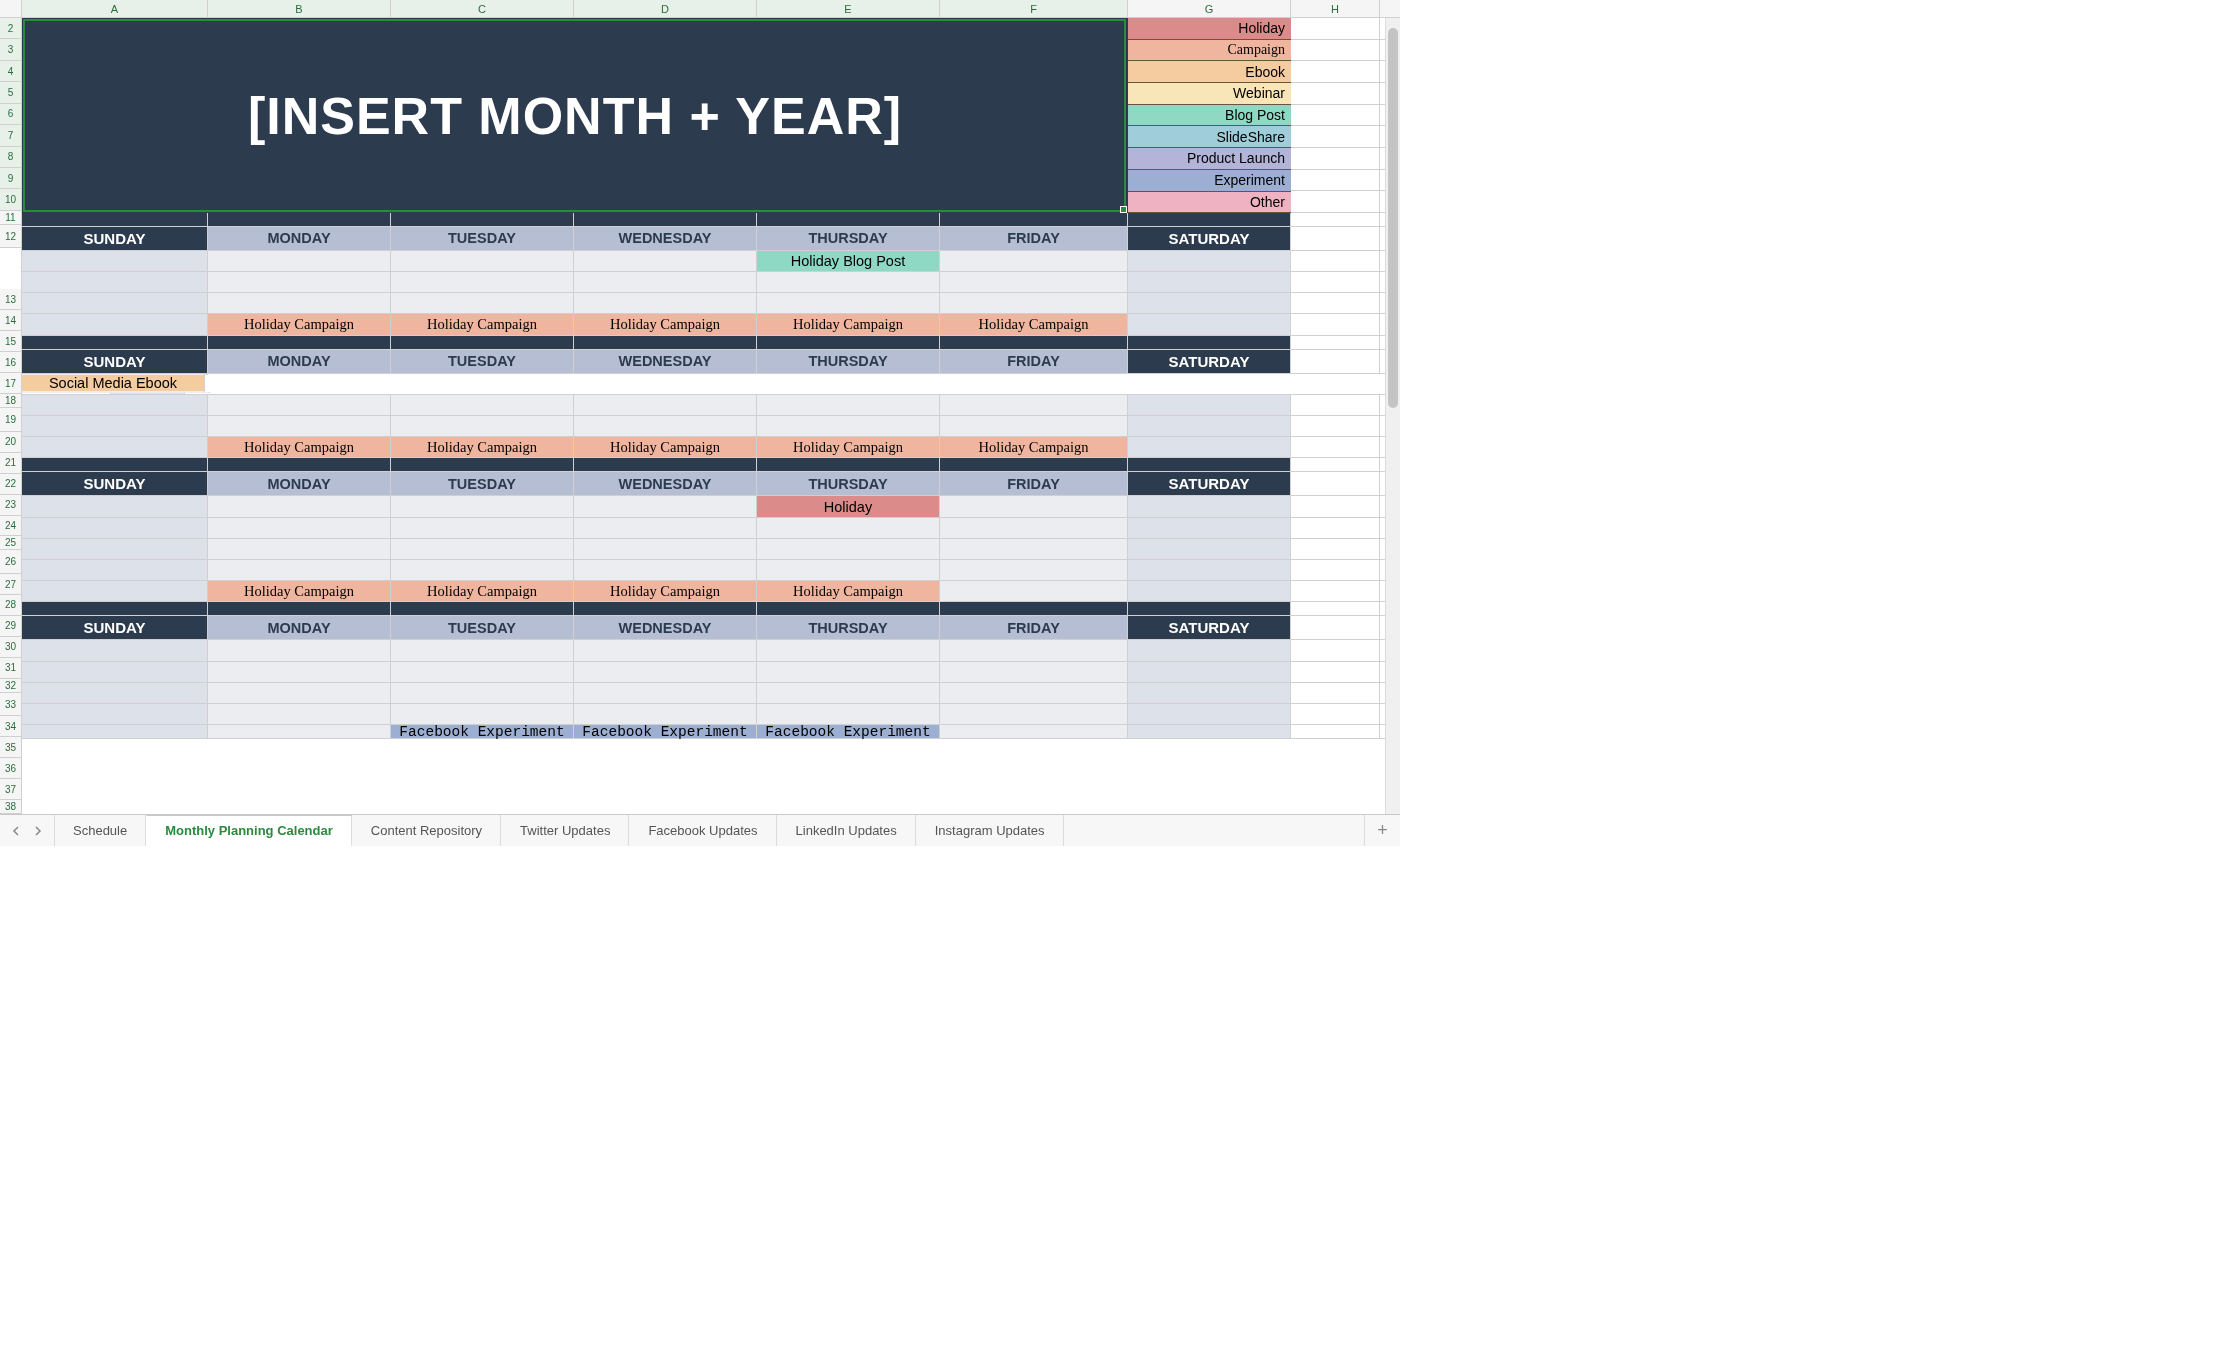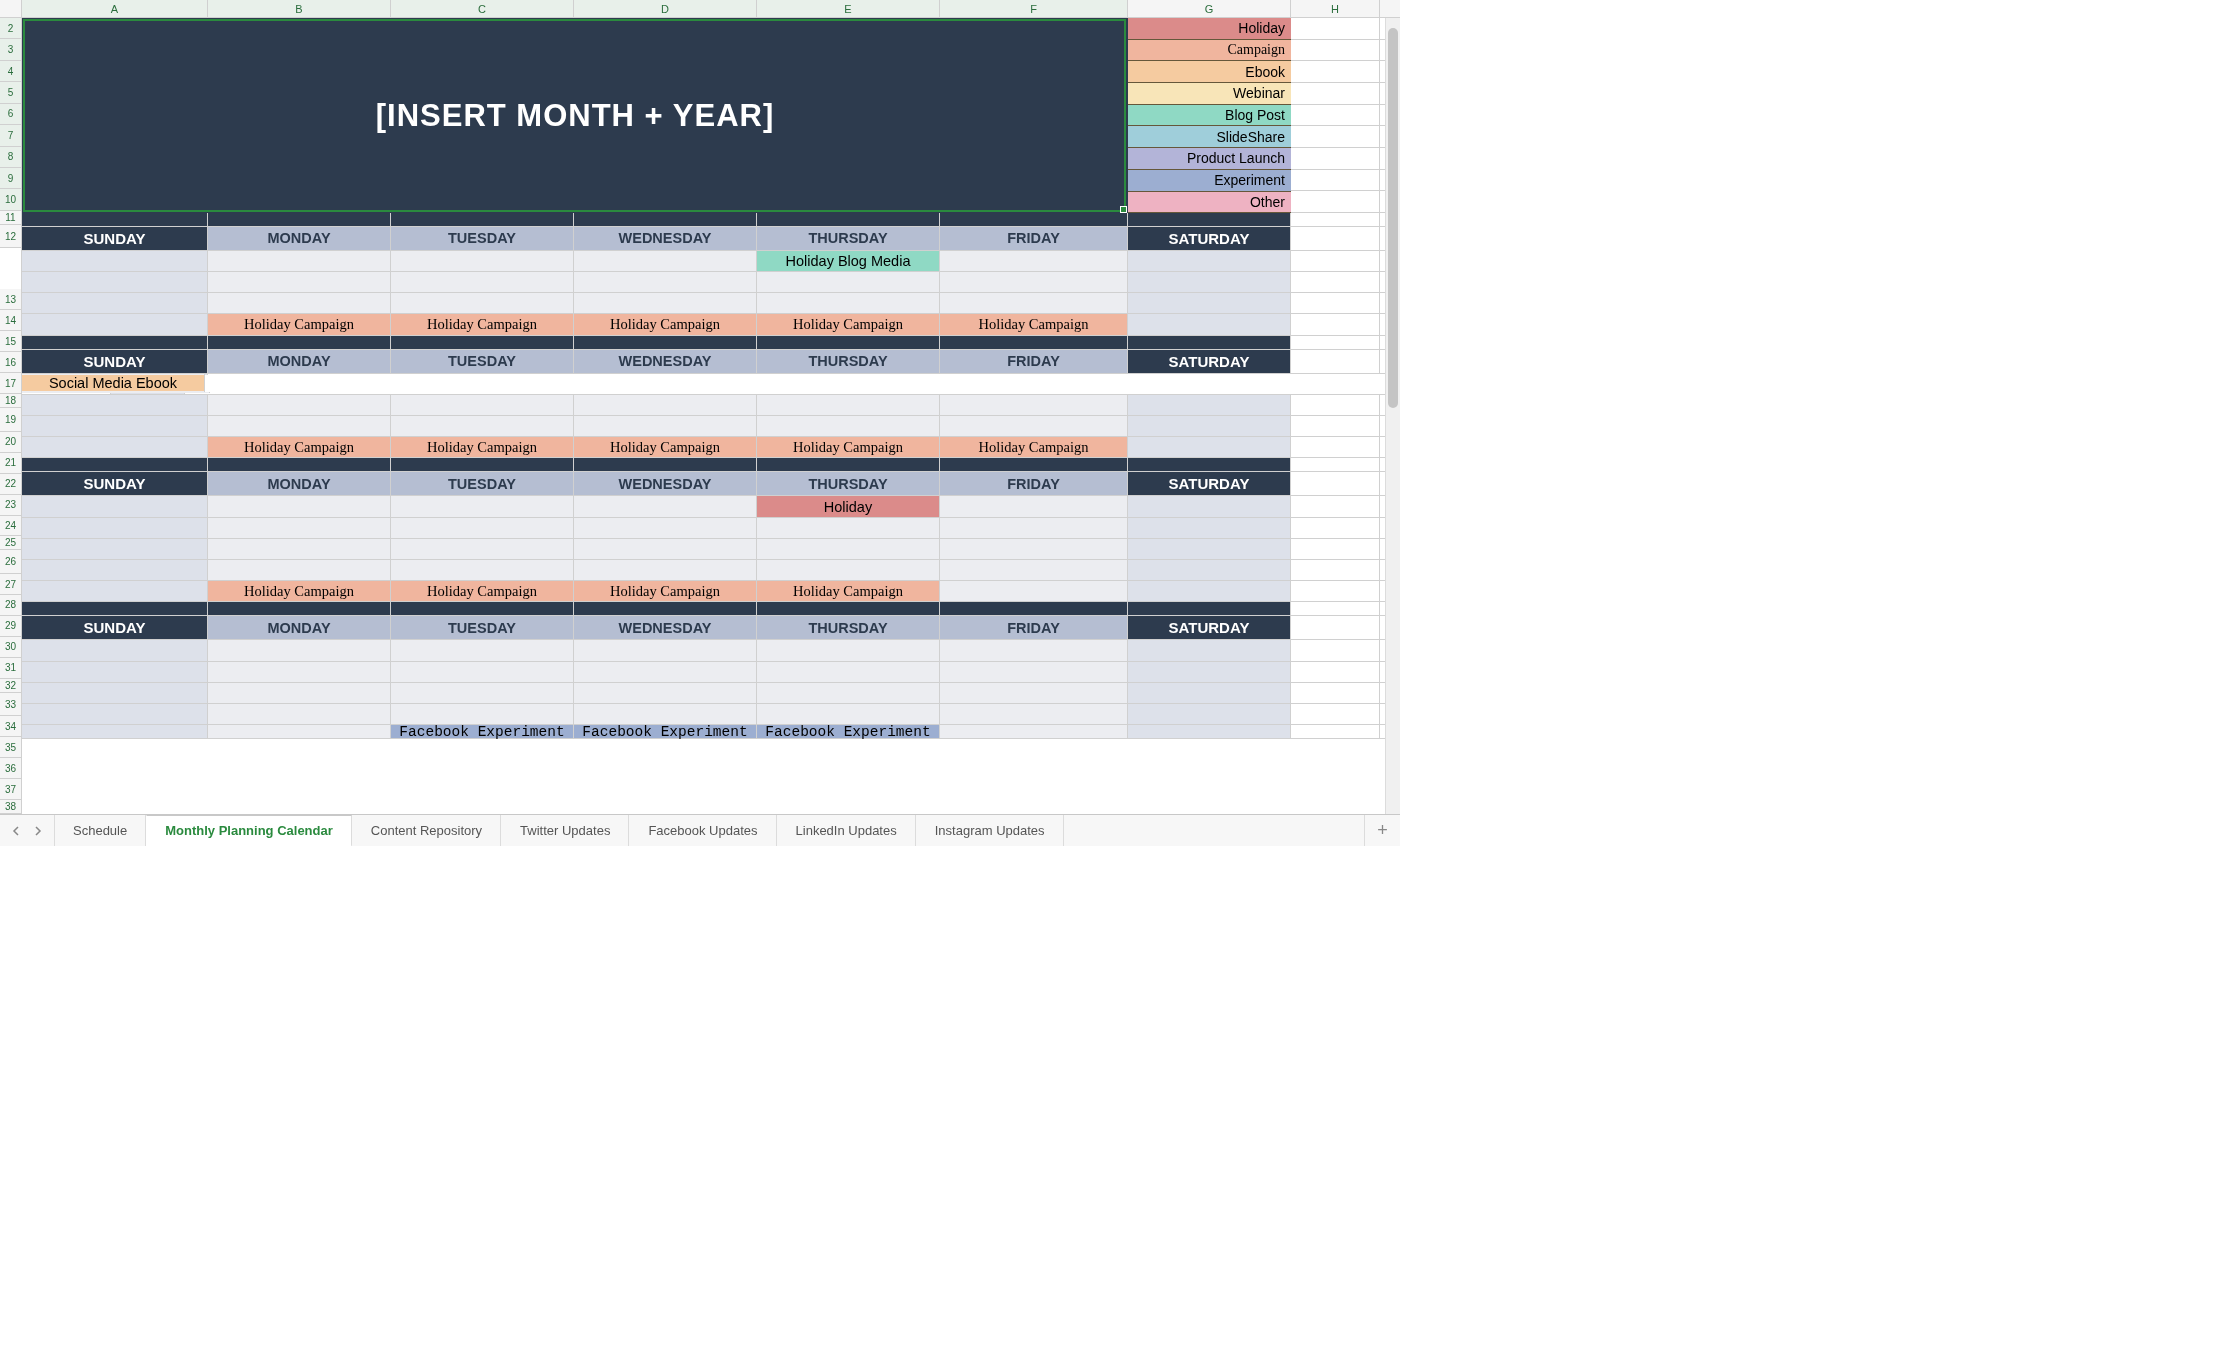--- a/index.html
+++ b/index.html
@@ -21,21 +21,21 @@
 
 .cells { flex: 1; position: relative; display: flex; flex-direction: column; }
 .row { display: flex; border-bottom: 1px solid #d0d0d0; }
 .cell { border-right: 1px solid #d0d0d0; background: #fff; }
 
 
 .cA { width: 186px; } .cB { width: 183px; } .cC { width: 183px; } .cD { width: 183px; } .cE { width: 183px; } .cF { width: 188px; } .cG { width: 163px; } .cH { width: 89px; }
 
 
 .titleblock { position: absolute; left: 0; top: 0; width: 1106px; height: 195px; background: #2d3b4e; display: flex; align-items: center; justify-content: center; }
-.titleblock .t { color: #fff; font-weight: 700; font-size: 31px; letter-spacing: 1px; }
+.titleblock .t { color: #fff; font-weight: 700; font-size: 52px; letter-spacing: 1px; }
 
 
 .sel-outline { position: absolute; left: 1px; top: 1px; width: 1103px; height: 193px; border: 2px solid #2a8a3e; pointer-events: none; z-index: 5; }
 .sel-handle { position: absolute; right: -3px; bottom: -3px; width: 7px; height: 7px; background: #2a8a3e; border: 1px solid #fff; }
 
 
 .legend { position: absolute; left: 1106px; top: 0; width: 163px; display: flex; flex-direction: column; }
 .legend .li { height: 21.7px; border-bottom: 1px solid #65573a; display: flex; align-items: center; justify-content: flex-end; padding-right: 6px; font-size: 14px; color: #000; }
 
 
@@ -264,21 +264,21 @@
           <div class="cell cE dayhdr wkd" style="height: 100%;">THURSDAY</div>
           <div class="cell cF dayhdr wkd" style="height: 100%;">FRIDAY</div>
           <div class="cell cG dayhdr sat" style="height: 100%;">SATURDAY</div>
           <div class="cell cH " style="height: 100%;"></div>
         </div>
         <div class="row" style="height: 21.2px;">
           <div class="cell cA bg-sun" style="height: 100%;"></div>
           <div class="cell cB bg-blank" style="height: 100%;"></div>
           <div class="cell cC bg-blank" style="height: 100%;"></div>
           <div class="cell cD bg-blank" style="height: 100%;"></div>
-          <div class="cell cE bg-blogpost ev" style="height: 100%;">Holiday Blog Media</div>
+          <div class="cell cE bg-blogpost ev" style="height: 100%;">Holiday Blog Post</div>
           <div class="cell cF bg-blank" style="height: 100%;"></div>
           <div class="cell cG bg-sat" style="height: 100%;"></div>
           <div class="cell cH " style="height: 100%;"></div>
         </div>
         <div class="row" style="height: 21.2px;">
           <div class="cell cA bg-sun" style="height: 100%;"></div>
           <div class="cell cB bg-blank" style="height: 100%;"></div>
           <div class="cell cC bg-blank" style="height: 100%;"></div>
           <div class="cell cD bg-blank" style="height: 100%;"></div>
           <div class="cell cE bg-blank" style="height: 100%;"></div>

